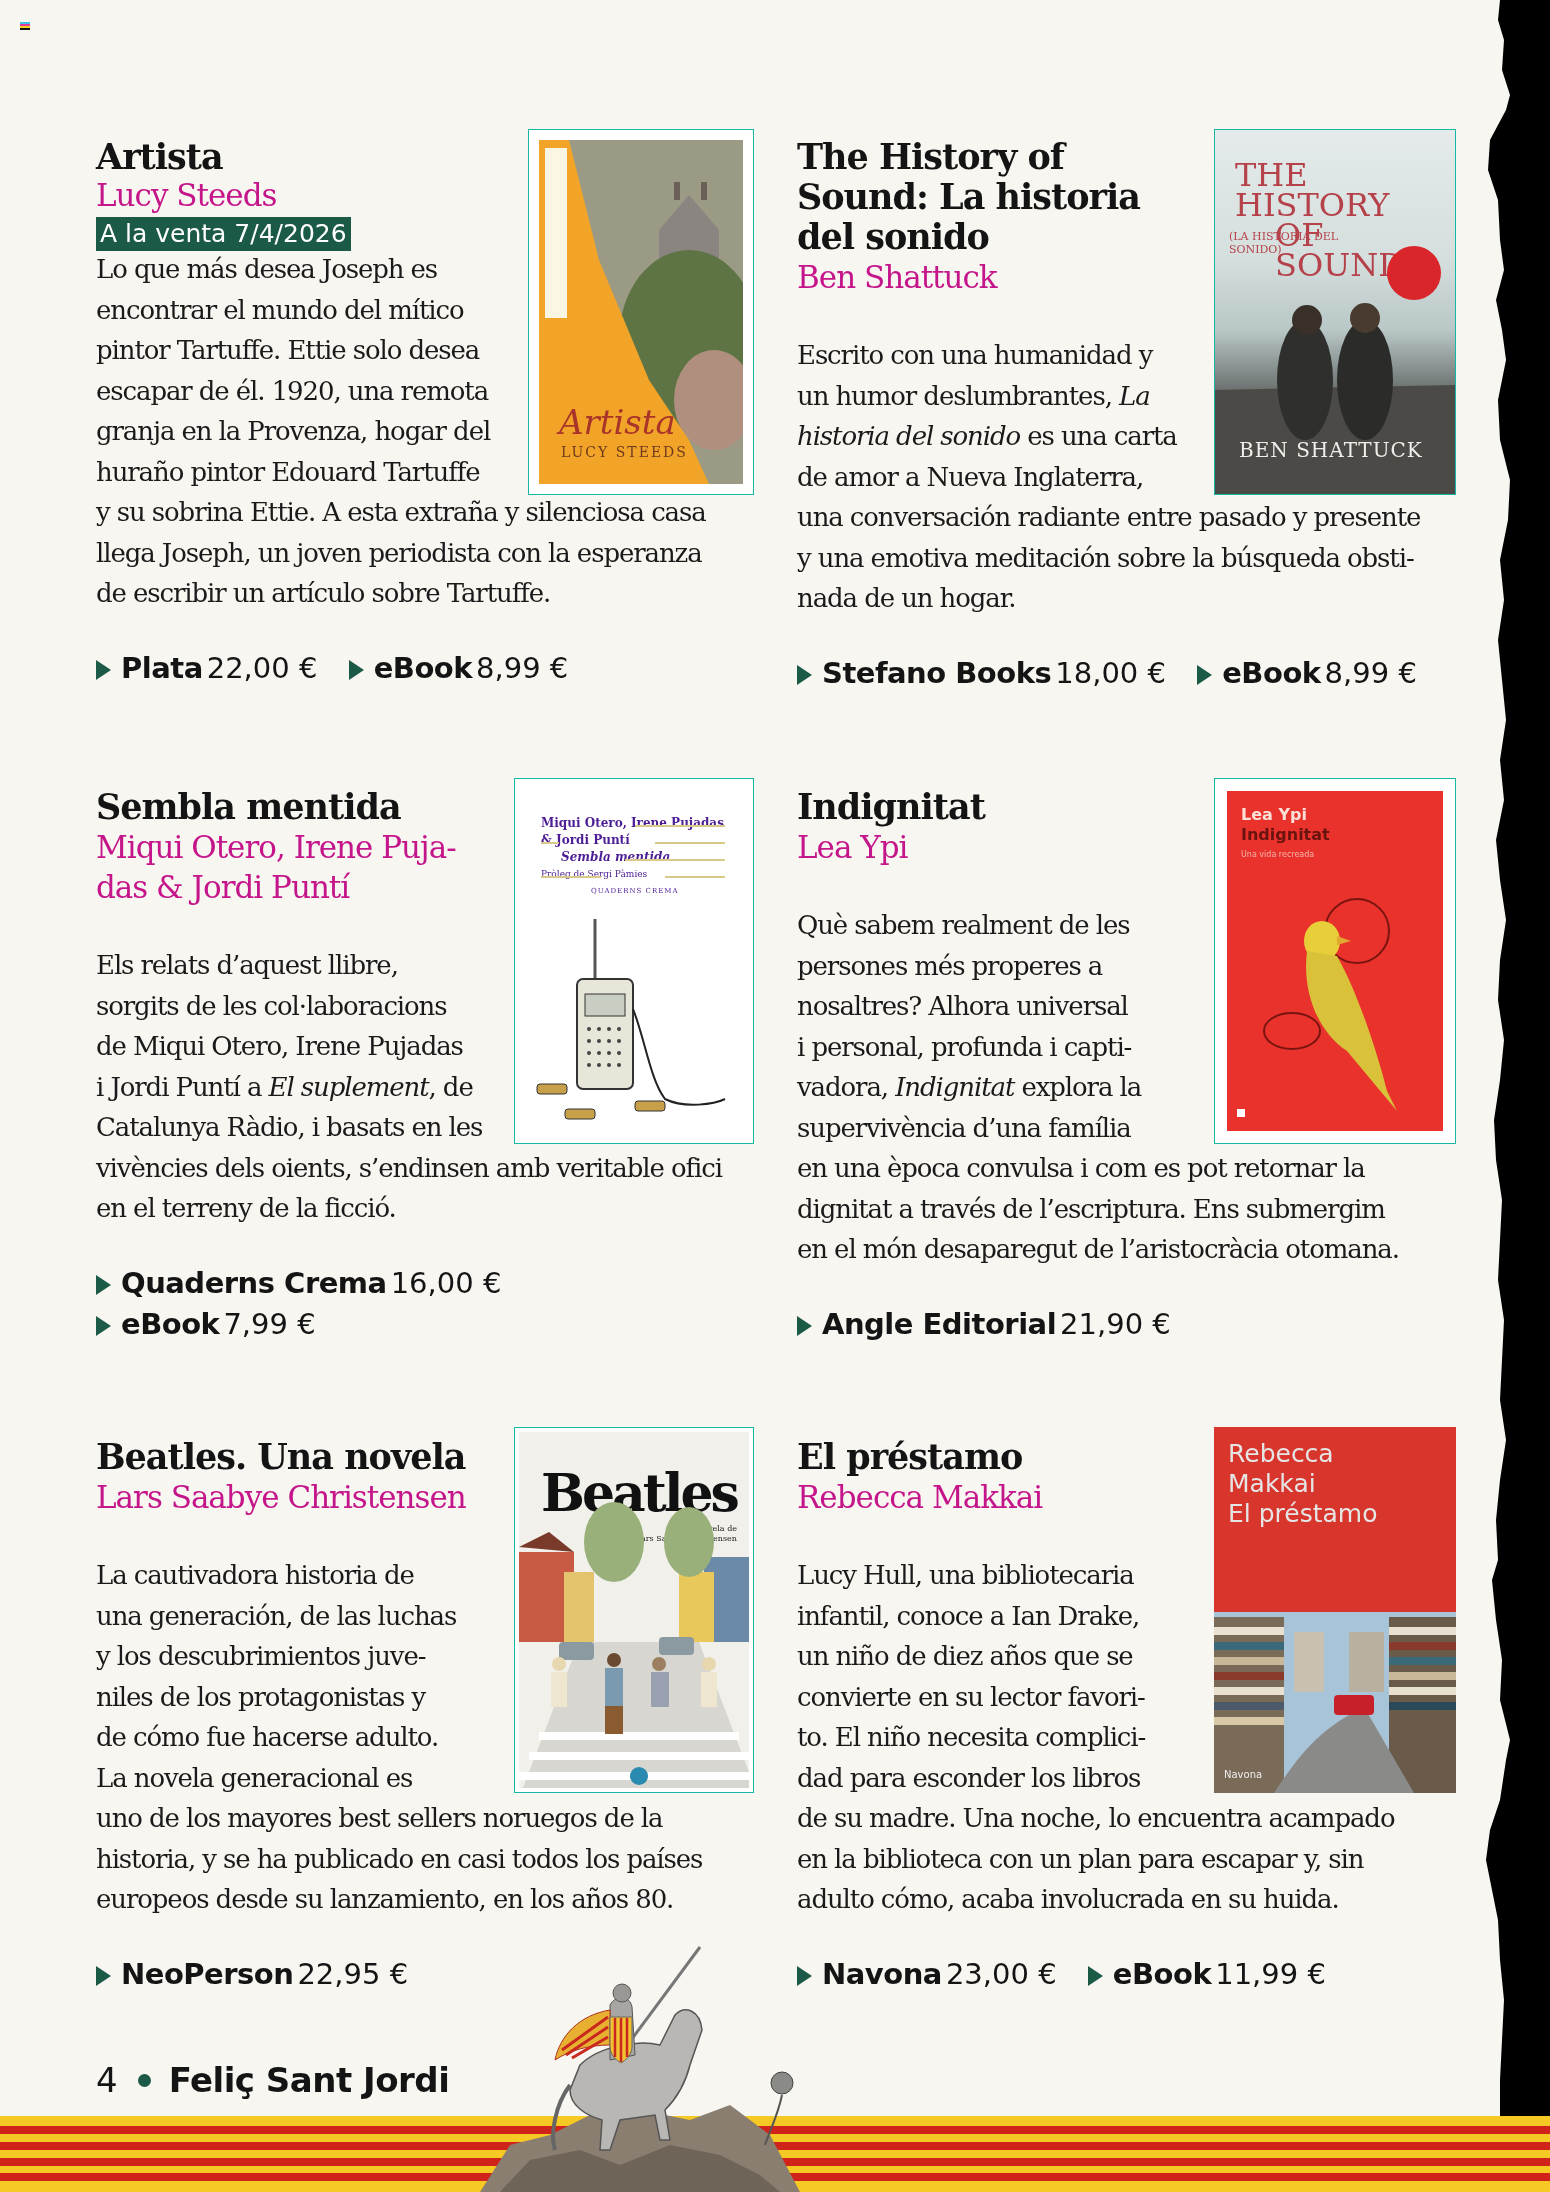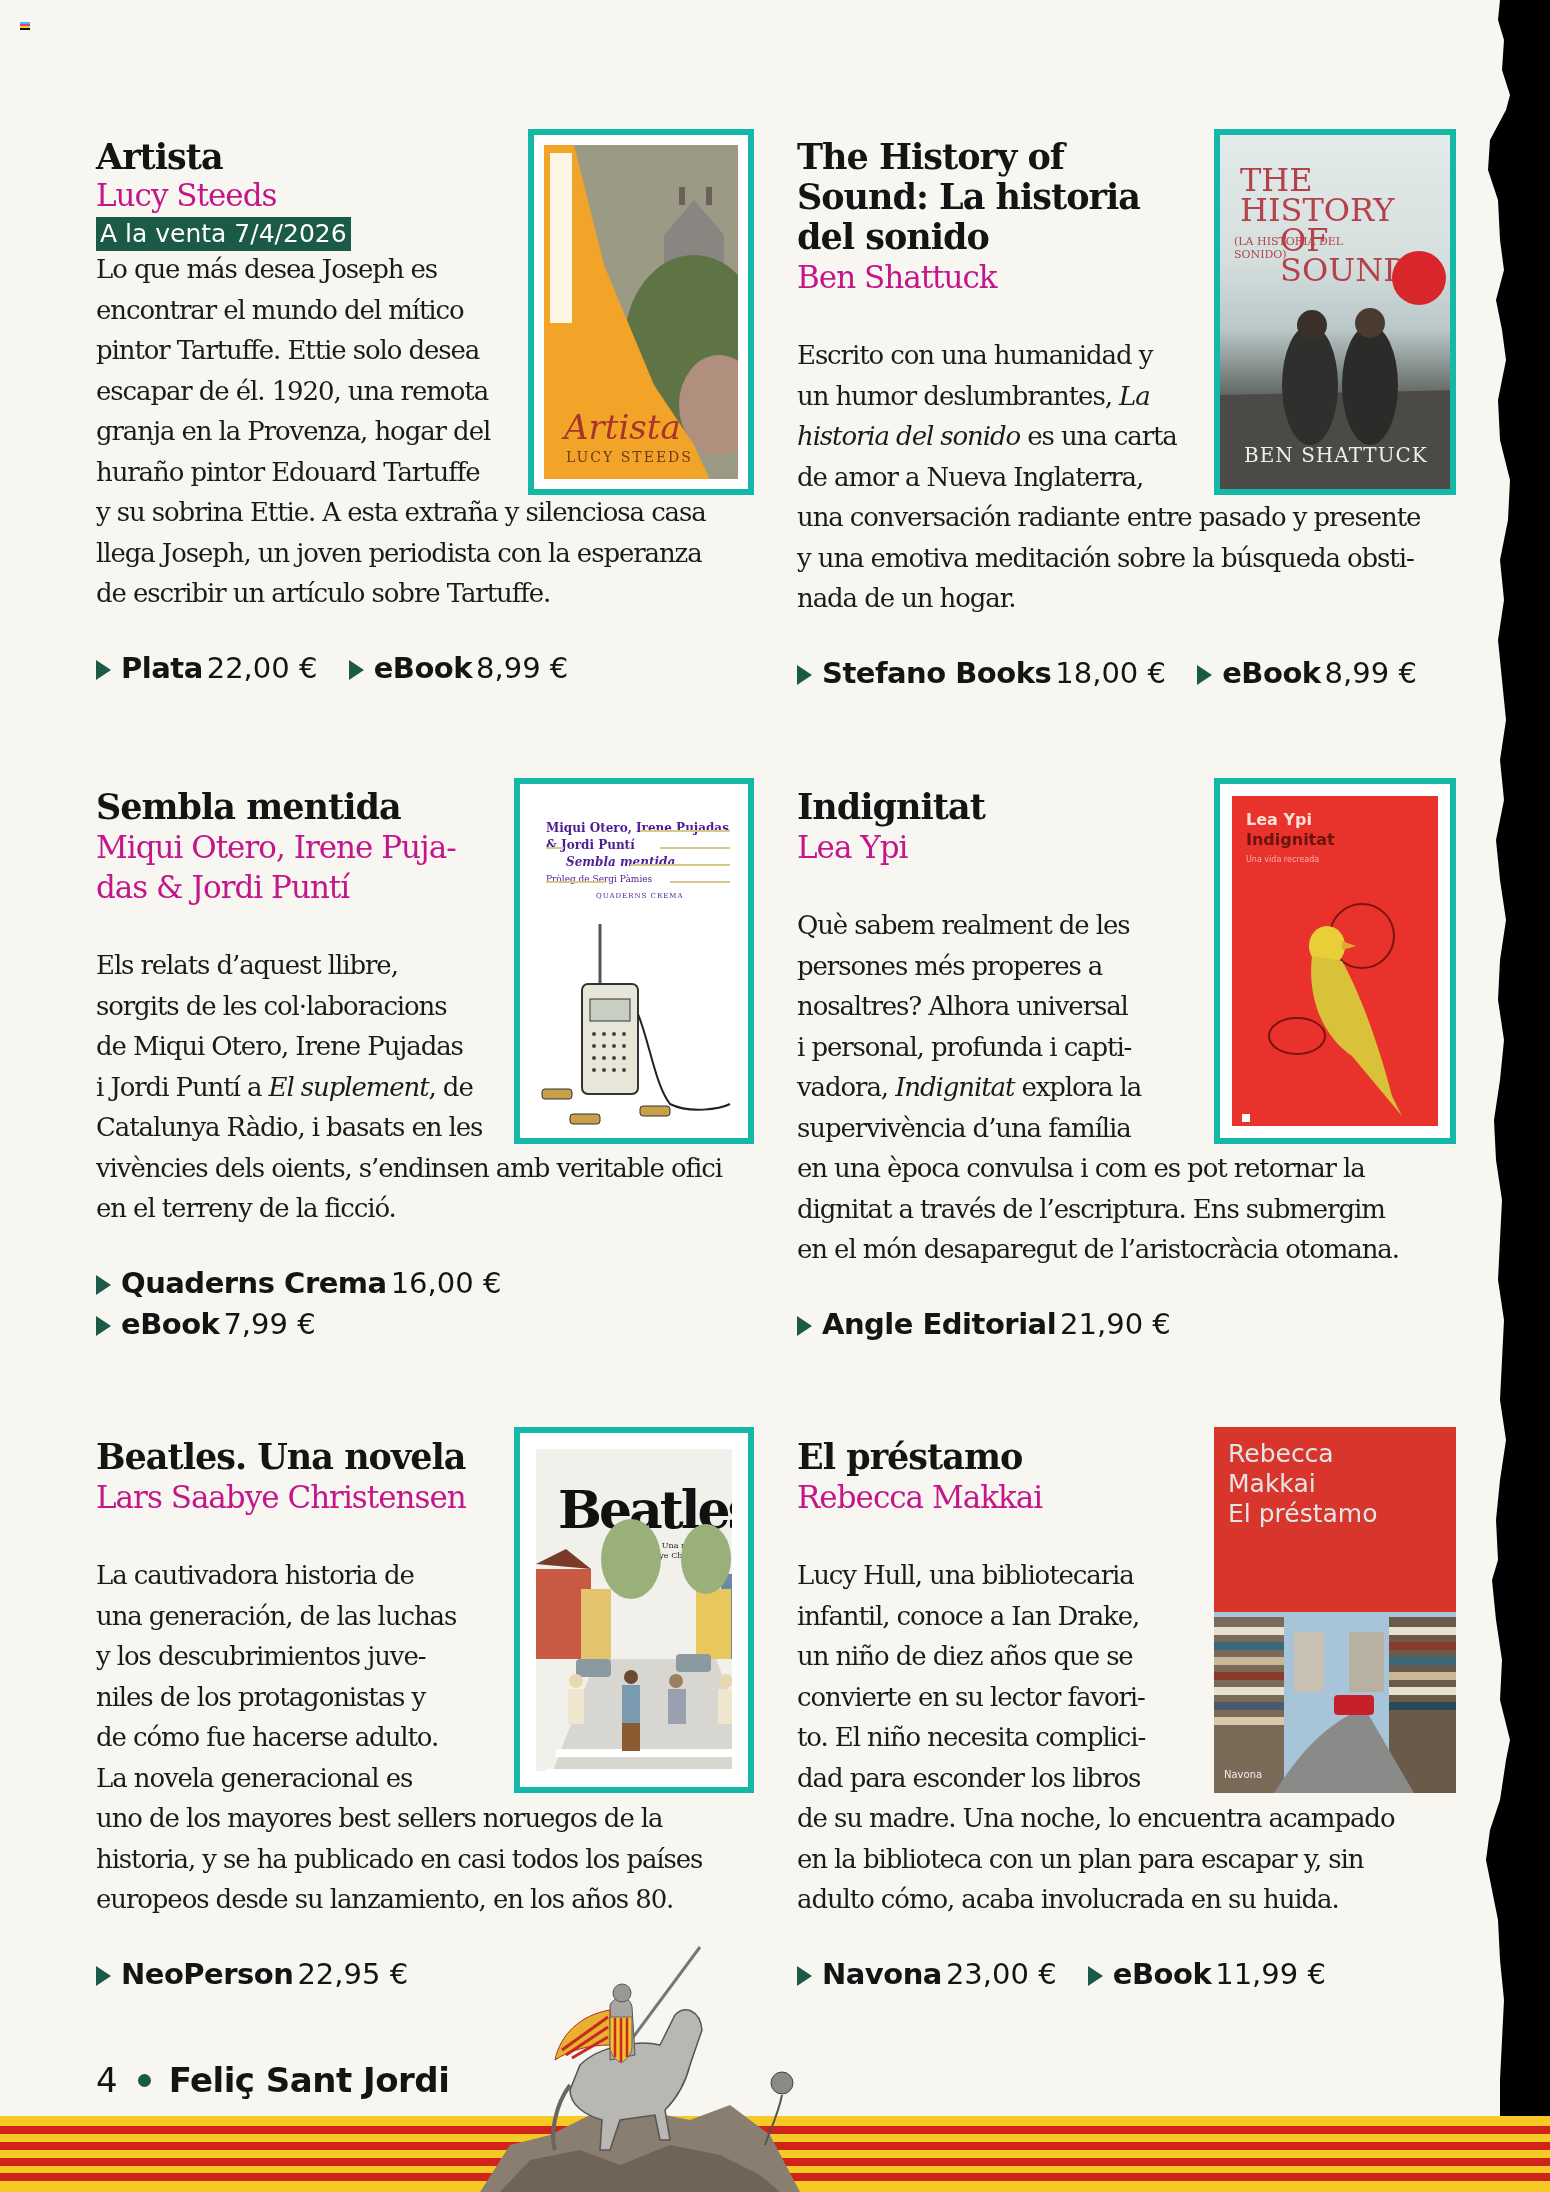--- a/index.html
+++ b/index.html
@@ -17,21 +17,21 @@
   .torn-edge { position: absolute; right: 0; top: 0; width: 80px; height: 2192px; }
   .reg-mark { position: absolute; left: 20px; top: 22px; width: 10px; height: 8px; }
   .reg-mark span { display: block; height: 2px; }
   .book {
     position: absolute;
     width: 660px;
   }
   .cover {
     position: absolute;
     background: #fff;
-    border: 6px solid #14b8a6;
+    border: 1px solid #14b8a6;
     padding: 10px;
   }
   .cover-inner { width: 100%; height: 100%; position: relative; overflow: hidden; }
   .title {
     font-family: "DejaVu Serif", serif;
     font-weight: bold;
     font-size: 35px;
     line-height: 40px;
     letter-spacing: -1px;
     color: #141414;
@@ -289,21 +289,21 @@
       <span class="line">de cómo fue hacerse adulto.</span>
       <span class="line">La novela generacional es</span>
       <span class="line">uno de los mayores best sellers noruegos de la</span>
       <span class="line">historia, y se ha publicado en casi todos los países</span>
       <span class="line">europeos desde su lanzamiento, en los años 80.</span>
     </div>
     <div class="prices" style="margin-top:34px;">
       <span class="price-item"><span class="tri"></span><span class="pub">NeoPerson</span><span class="amt">22,95 €</span></span>
     </div>
   </div>
-  <div class="cover" style="left:514px; top:1427px; width:240px; height:366px; padding:16px;">
+  <div class="cover" style="left:514px; top:1427px; width:240px; height:366px; padding:4px;">
     <div class="cover-inner" style="background:#f2f0ea;">
       <div style="position:absolute;left:22px;top:30px;font-family:'DejaVu Serif',serif;font-weight:bold;font-size:52px;letter-spacing:-3px;color:#111;">Beatles</div>
       <div style="position:absolute;right:12px;top:92px;font-family:'DejaVu Serif',serif;font-size:8px;line-height:10px;text-align:right;color:#222">
         <span style="display:block">Una novela de</span>
         <span style="display:block">Lars Saabye Christensen</span>
       </div>
       <svg width="240" height="366" viewBox="0 0 240 366" style="position:absolute;left:0;top:0">
         <rect x="0" y="120" width="55" height="90" fill="#c85a44"></rect>
         <polygon points="0,115 55,120 30,100" fill="#7a3a2a"></polygon>
         <rect x="45" y="140" width="30" height="70" fill="#e3c36c"></rect>

